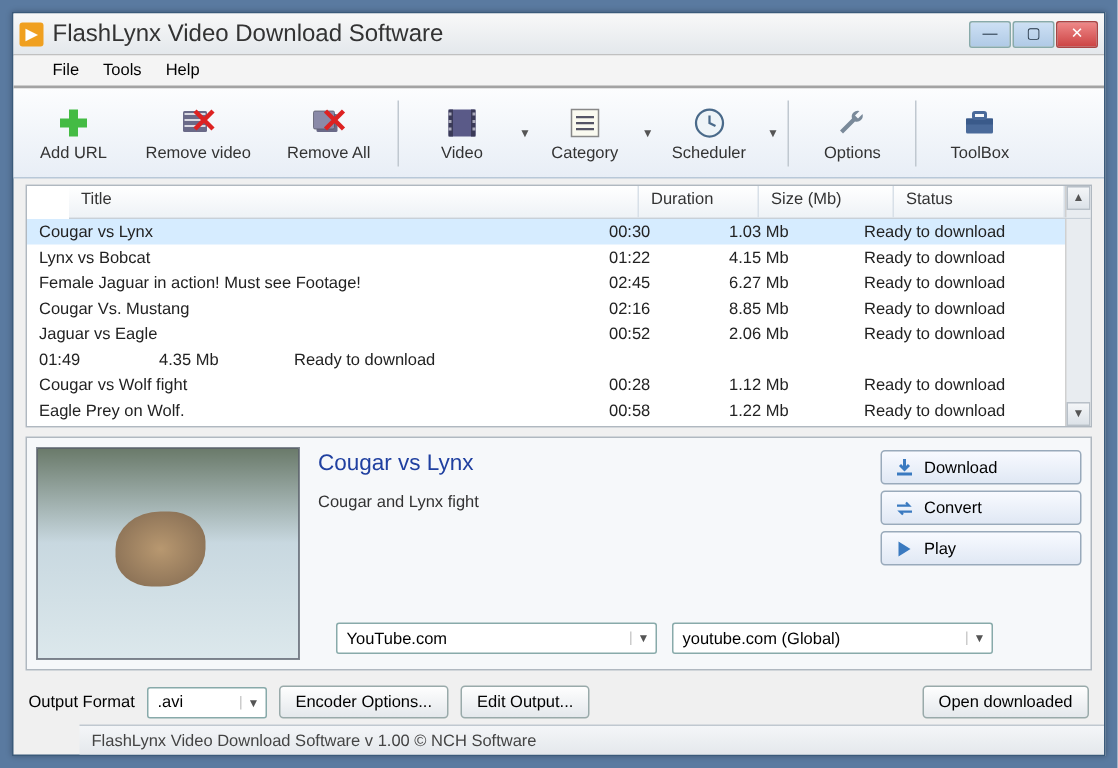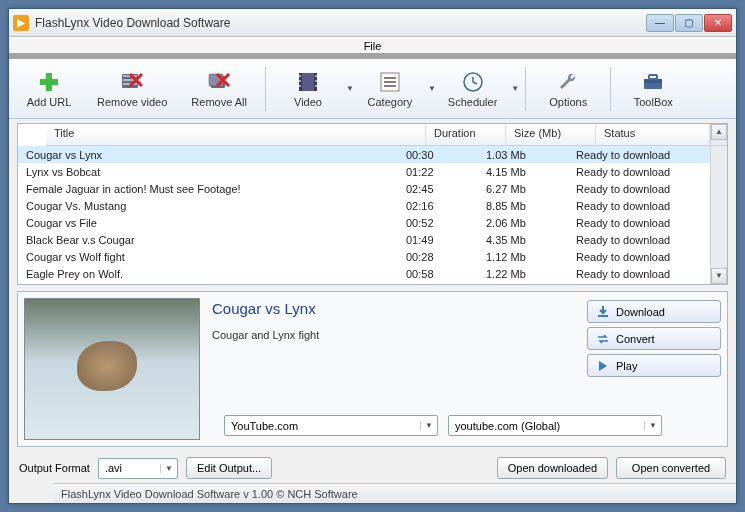--- a/index.html
+++ b/index.html
@@ -1,24 +1,24 @@
 <!DOCTYPE html>
 <html><head>
 <meta charset="utf-8">
 <style>
 * { box-sizing: border-box; margin: 0; padding: 0; font-family: "Segoe UI", Tahoma, sans-serif; font-size: 11px; }
 body { background: #5a7aa0; padding: 8px; }
 .window { width: 729px; height: 496px; background: #f0f0f0; border: 1px solid #3a5a7a; box-shadow: 0 0 4px rgba(0,0,0,0.3); display: flex; flex-direction: column; }
 .titlebar { height: 28px; background: linear-gradient(#f8f8f8, #e4e8ec); display: flex; align-items: center; padding: 0 4px; border-bottom: 1px solid #c0c0c0; }
 .title-icon { width: 16px; height: 16px; background: #f0a020; border-radius: 2px; margin-right: 6px; display:flex;align-items:center;justify-content:center;color:#fff;font-weight:bold;font-size:10px;}
-.titlebar-text { flex: 1; color: #333; font-size: 12px; }
+.titlebar-text { flex: 1; color: #333; font-size: 16px; }
 .win-btns { display: flex; gap: 1px; }
 .win-btn { width: 28px; height: 18px; border: 1px solid #8aa; background: linear-gradient(#cde0f4,#b0cae6); text-align:center; line-height:15px; font-size:10px; color:#234; cursor:default; border-radius:2px;}
 .win-btn.close { background: linear-gradient(#e88,#c44); color:#fff; border-color:#a44;}
-.menubar { height: 22px; background: #f4f4f4; display:flex; align-items:center; padding: 0 18px; border-bottom:6px solid #a3a3a3;flex-direction:column;}
+.menubar { height: 22px; background: #f4f4f4; display:flex; align-items:center; padding: 0 18px; border-bottom:2px solid #a3a3a3;}
 .menu-item { padding: 3px 8px; cursor:default; }
 .toolbar { height: 60px; background: linear-gradient(#fcfdfe,#e8eef6); border-bottom: 1px solid #b8c8d8; display:flex; align-items:center; padding: 2px 4px; }
 .tb-btn { display:flex; flex-direction:column; align-items:center; justify-content:center; padding:4px 10px; margin:0 2px; cursor:default; min-width:68px; height:54px; border-radius:3px;}
 .tb-icon { width:24px; height:24px; margin-bottom:2px; display:flex;align-items:center;justify-content:center;}
 .tb-label { font-size:11px; color:#333; white-space:nowrap;}
 .tb-sep { width:1px; height:44px; background:#c0c8d0; margin:0 6px;}
 .tb-drop { display:flex;align-items:center;}
 .tb-arrow { font-size:8px; color:#555; margin-left:2px;}
 .list-area { flex:1; margin:4px 8px 2px 8px; border:1px solid #b0b8c0; background:#fff; display:flex; flex-direction:column; overflow:hidden;}
 .list-header { display:flex; background:linear-gradient(#fff,#eef2f6); border-bottom:1px solid #c8d0d8; height:22px;margin-left:28px;}
@@ -198,27 +198,26 @@
             <div class="cell col-size" style="flex: 0 0 90px;">6.27 Mb</div>
             <div class="cell col-status" style="flex: 1 1 0%;">Ready to download</div>
           </div>
           <div class="row">
             <div class="cell col-title" style="flex: 0 0 380px;">Cougar Vs. Mustang</div>
             <div class="cell col-dur" style="flex: 0 0 80px;">02:16</div>
             <div class="cell col-size" style="flex: 0 0 90px;">8.85 Mb</div>
             <div class="cell col-status" style="flex: 1 1 0%;">Ready to download</div>
           </div>
           <div class="row">
-            <div class="cell col-title" style="flex: 0 0 380px;">Cougar vs File</div>
+            <div class="cell col-title" style="flex: 0 0 380px;">Jaguar vs Eagle</div>
             <div class="cell col-dur" style="flex: 0 0 80px;">00:52</div>
             <div class="cell col-size" style="flex: 0 0 90px;">2.06 Mb</div>
             <div class="cell col-status" style="flex: 1 1 0%;">Ready to download</div>
           </div>
           <div class="row">
-            <div class="cell col-title" style="flex: 0 0 380px;">Black Bear v.s Cougar</div>
             <div class="cell col-dur" style="flex: 0 0 80px;">01:49</div>
             <div class="cell col-size" style="flex: 0 0 90px;">4.35 Mb</div>
             <div class="cell col-status" style="flex: 1 1 0%;">Ready to download</div>
           </div>
           <div class="row">
             <div class="cell col-title" style="flex: 0 0 380px;">Cougar vs Wolf fight</div>
             <div class="cell col-dur" style="flex: 0 0 80px;">00:28</div>
             <div class="cell col-size" style="flex: 0 0 90px;">1.12 Mb</div>
             <div class="cell col-status" style="flex: 1 1 0%;">Ready to download</div>
           </div>
@@ -284,23 +283,23 @@
       </div>
     </div>
   </div>
 
   <div class="bottom-bar">
     <span>Output Format</span>
     <div class="combo-sm">
       <span>.avi</span>
       <span class="combo-arrow" style="margin-left:auto">▼</span>
     </div>
+    <div class="btn">Encoder Options...</div>
     <div class="btn">Edit Output...</div>
     <div class="spacer"></div>
     <div class="btn" style="min-width:110px">Open downloaded</div>
-    <div class="btn" style="min-width:110px">Open converted</div>
   </div>
 
   <div class="status-bar">
     <span>FlashLynx Video Download Software v 1.00 © NCH Software</span>
   </div>
 
 </div>
 
 </body></html>

